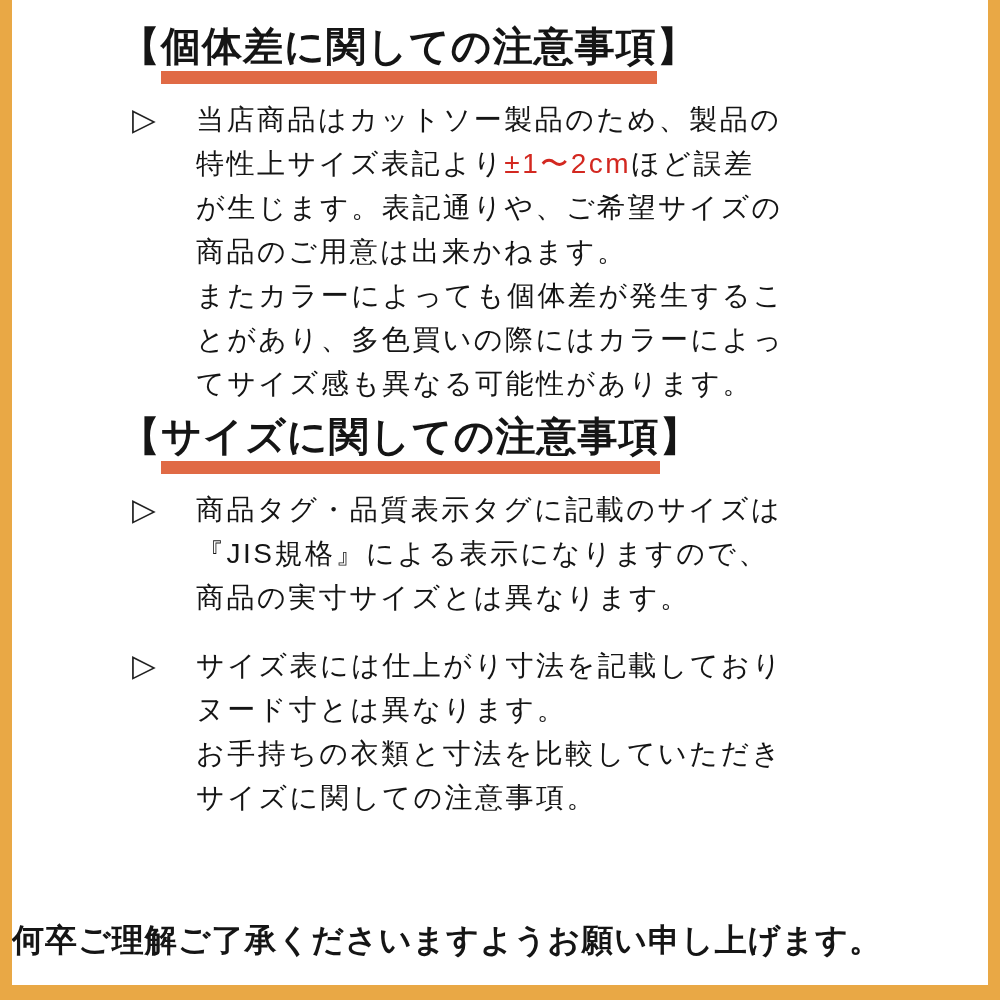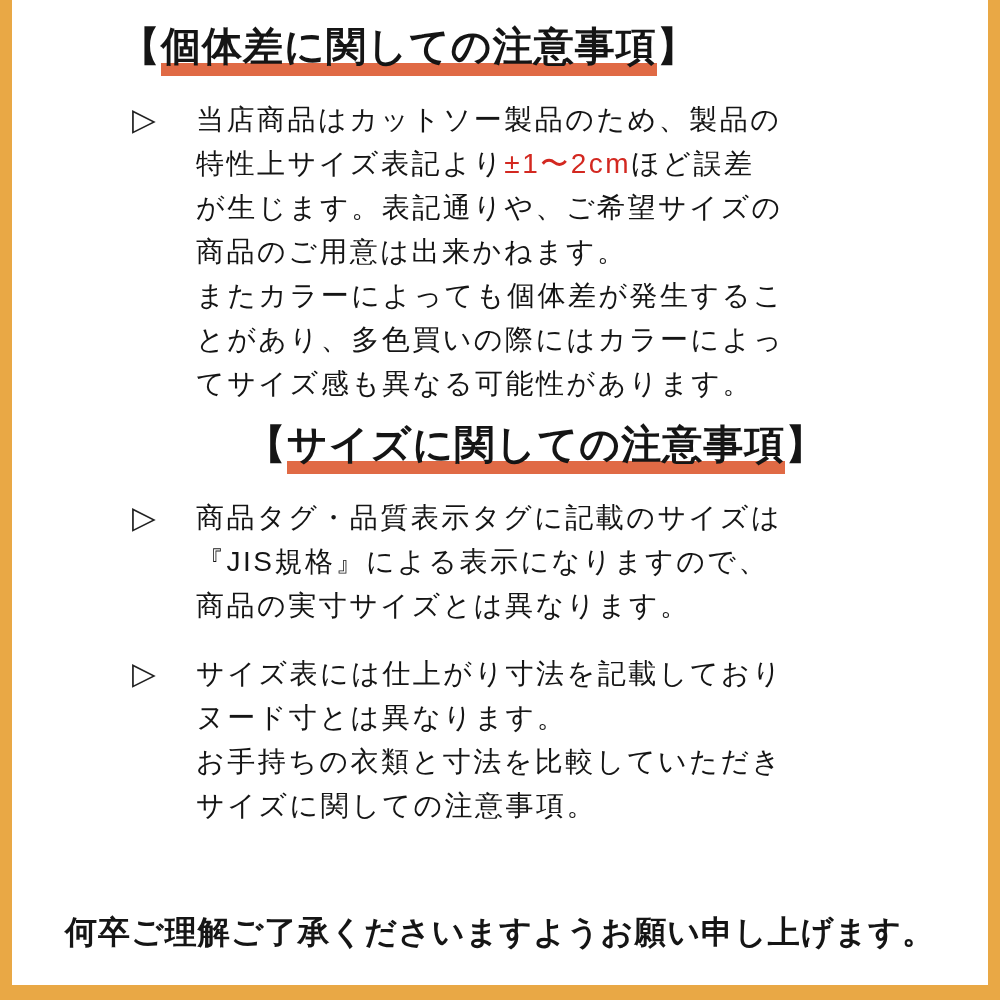--- a/index.html
+++ b/index.html
@@ -25,43 +25,43 @@
     margin:0; color:#ffffff;
     font-size:45px; font-weight:bold; letter-spacing:2px;
     line-height:1; white-space:nowrap;
   }
   .content { padding:0 36px 0 108px; }
   .section-heading {
     margin:0; font-size:40px; font-weight:bold;
     letter-spacing:1px; line-height:1.3; white-space:nowrap;
   }
   .section-heading.first { margin-top:20px; }
-  .section-heading.second { margin-top:12px;text-align:center; }
+  .section-heading.second { margin-top:4px; }
   .hl {
     background-image:linear-gradient(var(--underline-orange,#E06A45),var(--underline-orange,#E06A45));
     background-repeat:no-repeat;
     background-size:100% 13px;
     background-position:0 100%;
-    padding-bottom:8px;
+    padding-bottom:16px;
   }
   .bullet { display:flex; align-items:flex-start; margin-top:26px; }
   .bullet.tight { margin-top:24px; }
   .tri {
     flex:none; width:46px; margin-left:12px; margin-right:18px;
     font-size:31px; line-height:44px; color:#222;
   }
   .bullet p {
     flex:1; margin:0;
     font-size:28px; line-height:44px; letter-spacing:2.5px;
     white-space:pre-line;
   }
   .red { color:var(--accent-red,#D32820);text-align:right; }
   .footer-note {
     margin-top:auto; flex:none;
-    text-align:center; padding-bottom:30px;
+    text-align:left; padding-bottom:22px;
   }
   .footer-note p {
     margin:0; font-size:32px; font-weight:bold;
     letter-spacing:1px; white-space:nowrap;
   }
 </style>
 </head>
 <body>
 
 <div class="page">

